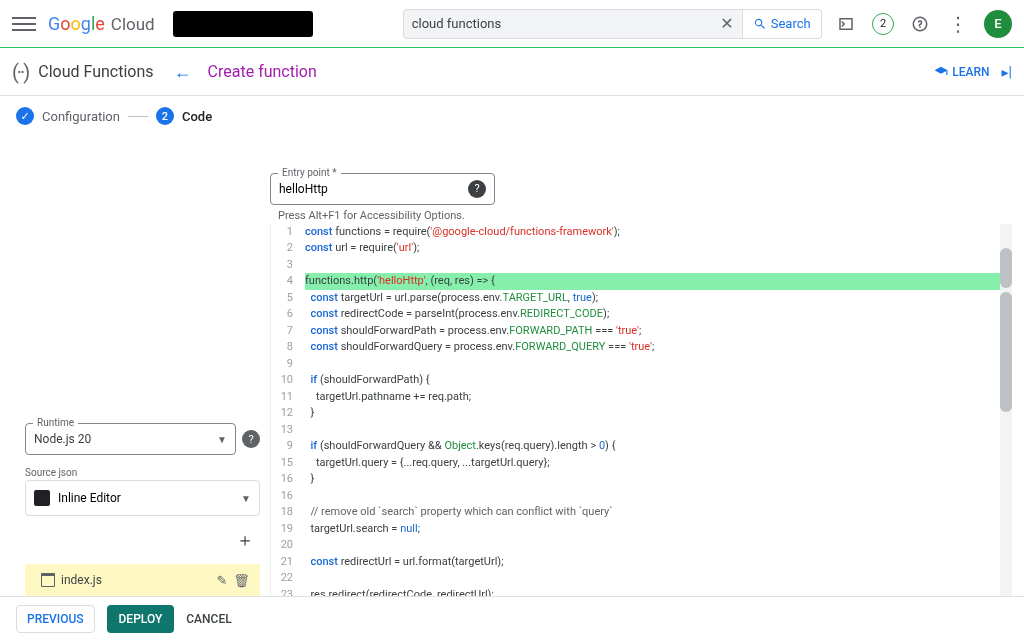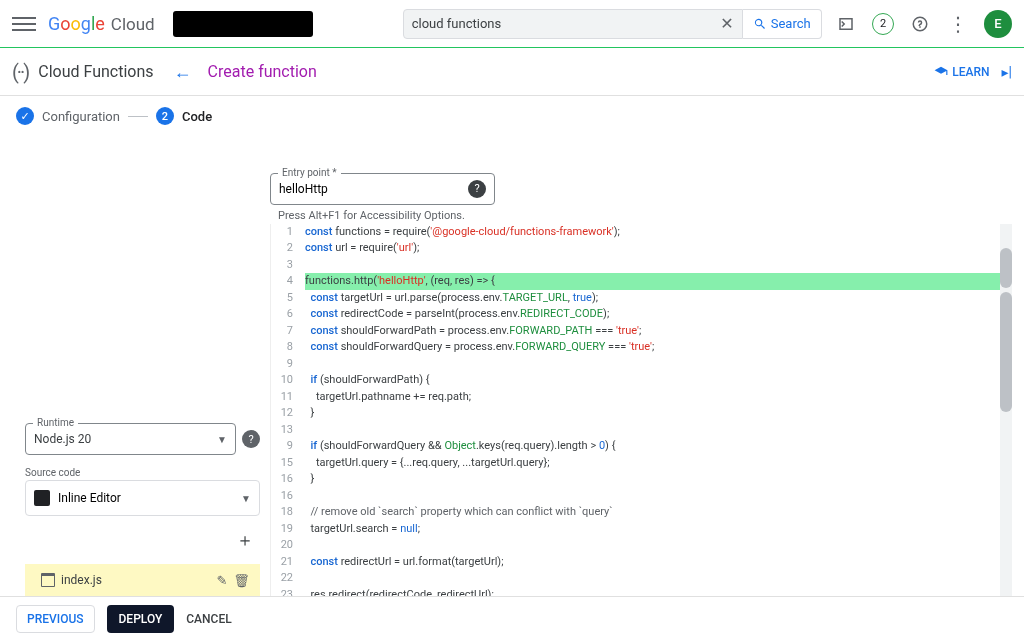--- a/index.html
+++ b/index.html
@@ -91,21 +91,21 @@
     .p { color:#1e8e3e;} 
     .b { color:#1967d2;} 
     .c { color:#5f6368;}
 
     .editor-scroll { position:absolute; right:0; top:0; width:12px; bottom:0; background:#f1f3f4;}
     .editor-scroll .thumb { width:100%; background:#bdc1c6; border-radius:6px;}
 
     
     .footer { position:absolute; bottom:0; left:0; right:0; height:44px; border-top:1px solid #e0e0e0; display:flex; align-items:center; padding:0 16px; gap:12px; background:#fff;}
     .btn-text { font-size:12px; color:#1a73e8; font-weight:500; padding:6px 10px; border:1px solid #dadce0; border-radius:4px; background:#fff; cursor:pointer;}
-    .btn-primary { font-size:12px; background:#0f172a; color:#fff; border:none; padding:7px 12px; border-radius:4px; font-weight:500; cursor:pointer;}
+    .btn-primary { font-size:12px; background:#0f766e; color:#fff; border:none; padding:7px 12px; border-radius:4px; font-weight:500; cursor:pointer;}
     .btn-cancel { font-size:12px; color:#3c4043; font-weight:500; background:none; border:none; cursor:pointer; }
 
     svg { display:block; }
   </style>
 </head>
 <body>
 
 <div class="topbar">
   <div class="hamburger">
       <div></div>
@@ -181,21 +181,21 @@
         <div class="field-label">Runtime</div>
         <div class="select">
           <span>Node.js 20</span>
           <span class="drop">▼</span>
         </div>
       </div>
       <div class="help-icon">?</div>
     </div>
 
     <div>
-      <div class="source-label">Source code</div>
+      <div class="source-label">Source json</div>
       <div class="source-select">
         <div class="box-icon"></div>
         <span>Inline Editor</span>
         <span class="drop">▼</span>
       </div>
     </div>
 
     <div class="add-row">
       <span class="plus-icon">＋</span>
     </div>

